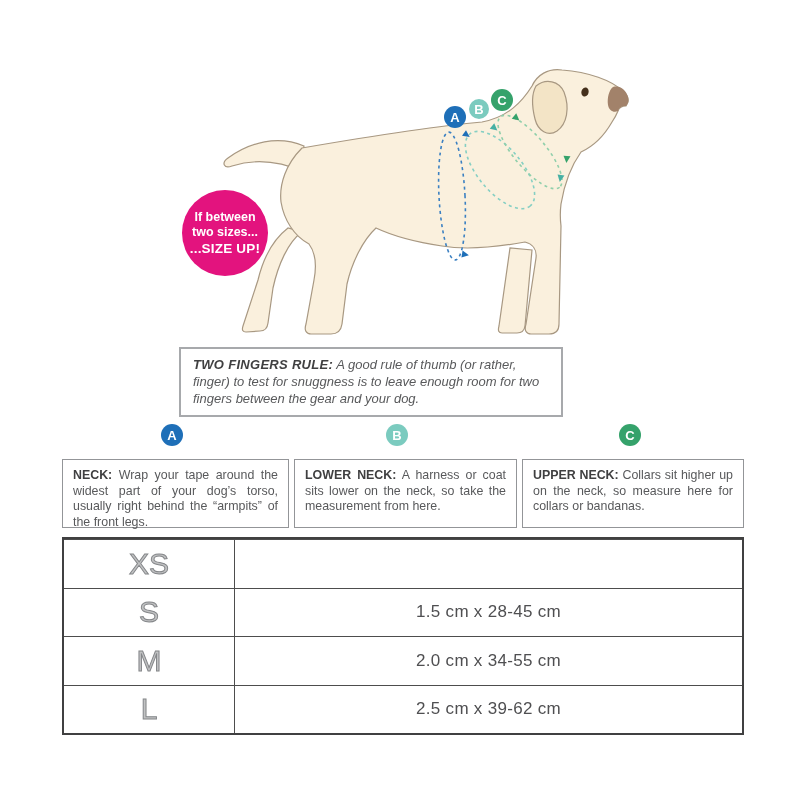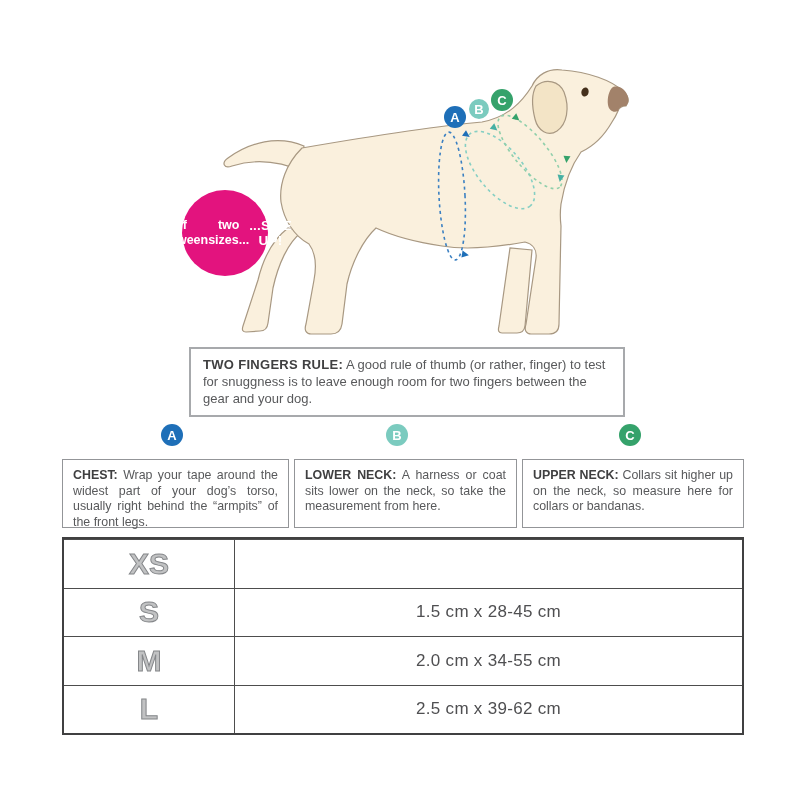--- a/index.html
+++ b/index.html
@@ -5,29 +5,29 @@
   html,body{margin:0;padding:0;background:#ffffff;}
   .canvas{
     position:relative;width:800px;height:800px;background:#fff;overflow:hidden;
     font-family:"Liberation Sans",sans-serif;color:#58595b;
   }
   
   .dog-svg{position:absolute;left:180px;top:40px;width:520px;height:320px;}
   
   .size-up{
     position:absolute;left:182px;top:190px;width:86px;height:86px;border-radius:50%;
-    display:flex;flex-direction:row;align-items:center;justify-content:center;
+    display:flex;flex-direction:column;align-items:center;justify-content:center;
     color:#fff;text-align:center;font-weight:bold;line-height:15.5px;font-size:12.5px;
   }
   .size-up .l3{font-size:13.5px;letter-spacing:.2px;}
   
   .rule-box{
-    position:absolute;left:189px;top:347px;width:436px;box-sizing:border-box;
+    position:absolute;left:179px;top:347px;width:384px;box-sizing:border-box;
     border:2px solid #a7a9ac;background:#fff;padding:7px 12px 8px 12px;
-    font-size:13px;line-height:17px;color:#58595b;
+    font-size:13px;line-height:17px;color:#58595b;font-style:italic;
   }
   .rule-box b{color:#404041;letter-spacing:.3px;}
   
   .info-col{
     position:absolute;top:459px;height:69px;box-sizing:border-box;
     border:1.5px solid #939598;background:#fff;padding:8px 10px;
     font-size:12.4px;line-height:15.6px;text-align:justify;color:#58595b;
   }
   .info-col b{color:#3f3f40;}
   .col-a{left:62px;width:227px;}
@@ -48,21 +48,21 @@
     height:40px;display:flex;align-items:center;justify-content:center;
   }
   .table-header .hdr-text{
     font-size:29px;letter-spacing:2px;font-weight:normal;
     color:rgba(255,255,255,.35);-webkit-text-stroke:1.1px #eef9fe;
   }
   .trow{display:flex;height:47.5px;border-top:1px solid #4d4d4d;}
   .cell{display:flex;align-items:center;justify-content:center;box-sizing:border-box;}
   .cell.size{
     width:171px;border-right:1px solid #4d4d4d;
-    font-size:30px;color:rgba(100,102,105,.4);font-weight:bold;-webkit-text-stroke:1px #85878a;
+    font-size:30px;color:rgba(100,102,105,.4);-webkit-text-stroke:1px #85878a;
   }
   .cell.value{flex:1;font-size:17px;color:#4f4f51;letter-spacing:.3px;}
 </style>
 </head>
 <body>
 
 <div class="canvas">
 
   <svg class="dog-svg" viewBox="0 0 520 320">
 
@@ -141,21 +141,21 @@
     <span>A</span>
   </div>
   <div class="badge-circle badge-b" style="background-color: rgb(123, 203, 191);">
     <span>B</span>
   </div>
   <div class="badge-circle badge-c" style="background-color: rgb(53, 162, 107);">
     <span>C</span>
   </div>
 
   <div class="info-col col-a">
-    <b>CHEST:</b>
+    <b>NECK:</b>
     <span>Wrap your tape around the widest part of your dog’s torso, usually right behind the “armpits” of the front legs.</span>
   </div>
   <div class="info-col col-b">
     <b>LOWER NECK:</b>
     <span>A harness or coat sits lower on the neck, so take the measurement from here.</span>
   </div>
   <div class="info-col col-c">
     <b>UPPER NECK:</b>
     <span>Collars sit higher up on the neck, so measure here for collars or bandanas.</span>
   </div>

